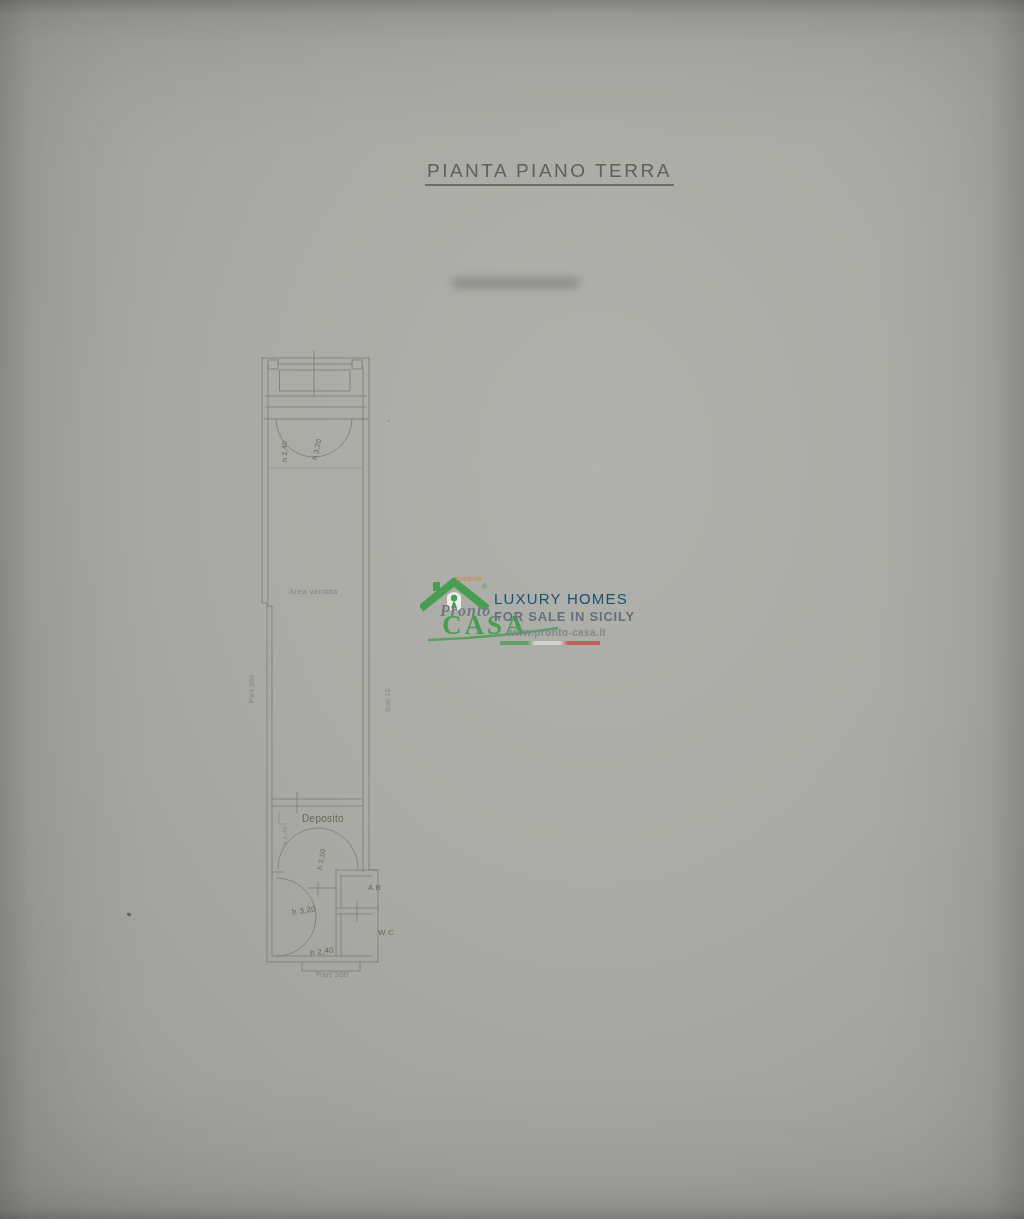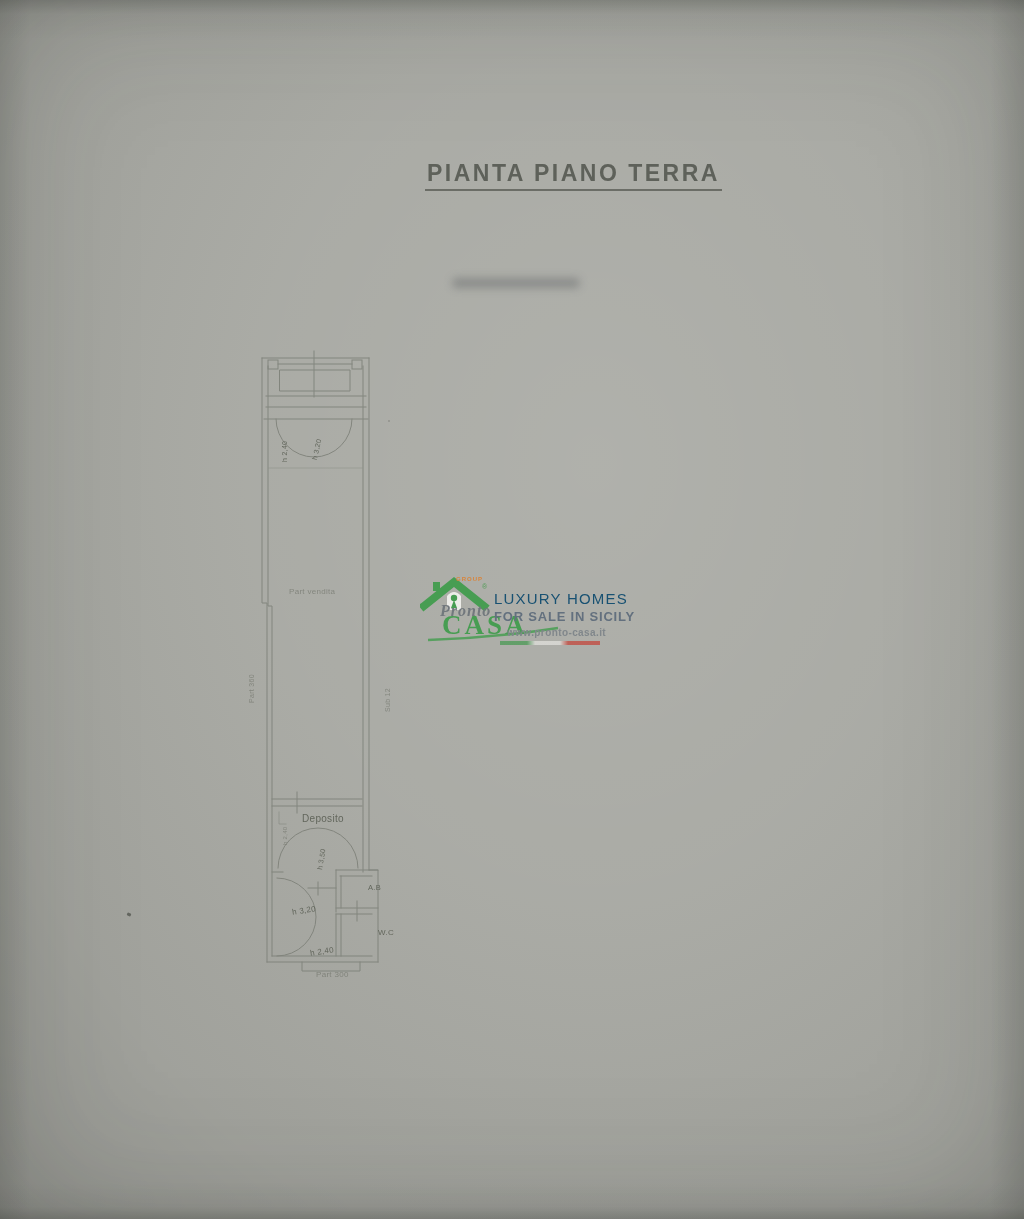--- a/index.html
+++ b/index.html
@@ -14,21 +14,21 @@
       radial-gradient(ellipse at 58% 38%, rgba(255,255,255,0.10) 0%, rgba(255,255,255,0.04) 40%, rgba(0,0,0,0.04) 75%, rgba(0,0,0,0.12) 100%),
       linear-gradient(180deg, rgba(30,32,28,0.22) 0px, rgba(30,32,28,0.05) 14px, rgba(0,0,0,0) 40px),
       linear-gradient(0deg, rgba(30,32,28,0.20) 0px, rgba(30,32,28,0.05) 12px, rgba(0,0,0,0) 36px),
       linear-gradient(90deg, rgba(30,32,28,0.10) 0px, rgba(0,0,0,0) 30px),
       linear-gradient(270deg, rgba(30,32,28,0.12) 0px, rgba(0,0,0,0) 34px),
       #a7a8a2;
     box-shadow:inset 0 0 140px rgba(38,40,35,0.22);
   }
   .title{
     position:absolute;left:425px;top:160px;
-    font-size:23px;letter-spacing:2.5px;font-weight:700;
+    font-size:19px;letter-spacing:2.5px;font-weight:400;
     color:rgba(72,76,68,0.78);
     border-bottom:2px solid rgba(72,76,68,0.65);
     padding:0 2px 2px 2px;white-space:nowrap;
   }
   .redacted{
     position:absolute;left:452px;top:278px;width:128px;height:10px;
     background:rgba(55,60,66,0.30);border-radius:5px;filter:blur(4px);
   }
   .plan-svg{position:absolute;left:0;top:0;}
   .plabel{
@@ -134,21 +134,21 @@
     <path d="M341,914 V956"></path>
 
     <path d="M277,878 A39,39 0 0 1 277,956"></path>
 
     <path d="M302,962 V971 H360 V962"></path>
   </g>
 </svg>
 
 <div class="plabel rot90" style="left:281px;top:462px;font-size:7px;">h 2,40</div>
 <div class="plabel rot78" style="left:311px;top:459px;font-size:7px;">h 3,20</div>
-<div class="plabel faded" style="left:289px;top:587px;">Part vendita</div>
+<div class="plabel faded" style="left:289px;top:587px;">Area vendita</div>
 <div class="plabel rot90 faded" style="left:248px;top:703px;font-size:7px;">Part 360</div>
 <div class="plabel rot90 faded" style="left:384px;top:712px;font-size:7px;">Sub 12</div>
 <div class="plabel" style="left:302px;top:813px;font-size:10px;">Deposito</div>
 <div class="plabel rot90 tiny faded" style="left:282px;top:845px;">h 2,40</div>
 <div class="plabel rot80" style="left:316px;top:869px;font-size:7px;">h 3,50</div>
 <div class="plabel" style="left:352px;top:883px;font-size:7.5px;margin-left:16px;">A.B</div>
 <div class="plabel tilt" style="left:292px;top:906px;">h 3,20</div>
 <div class="plabel" style="left:350px;top:928px;margin-left:28px;">W.C</div>
 <div class="plabel tilt" style="left:310px;top:947px;">h 2,40</div>
 <div class="plabel faded" style="left:316px;top:970px;">Part 300</div>

